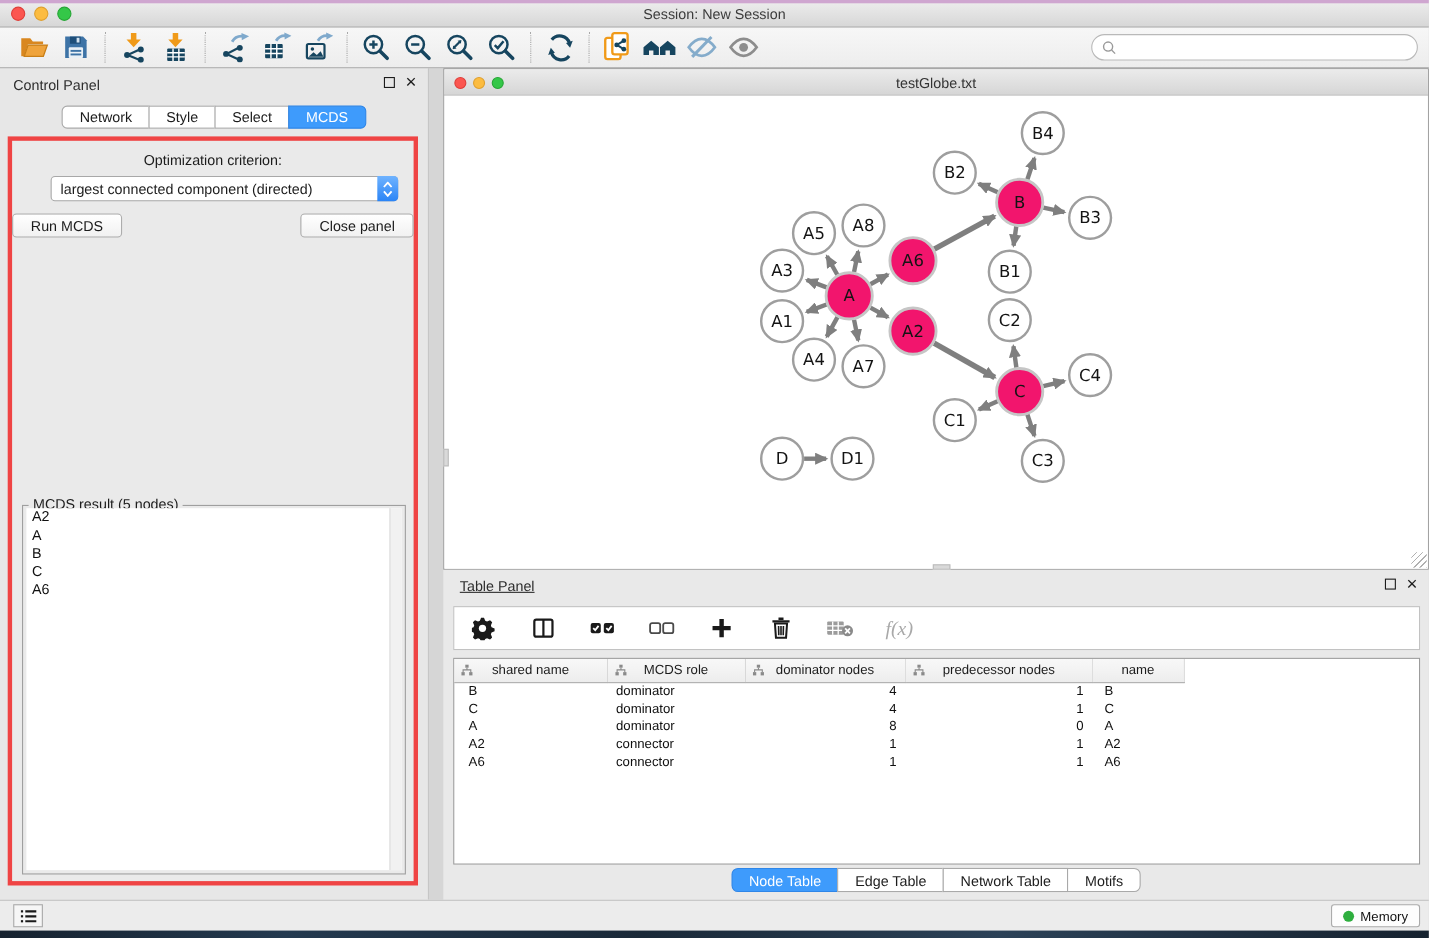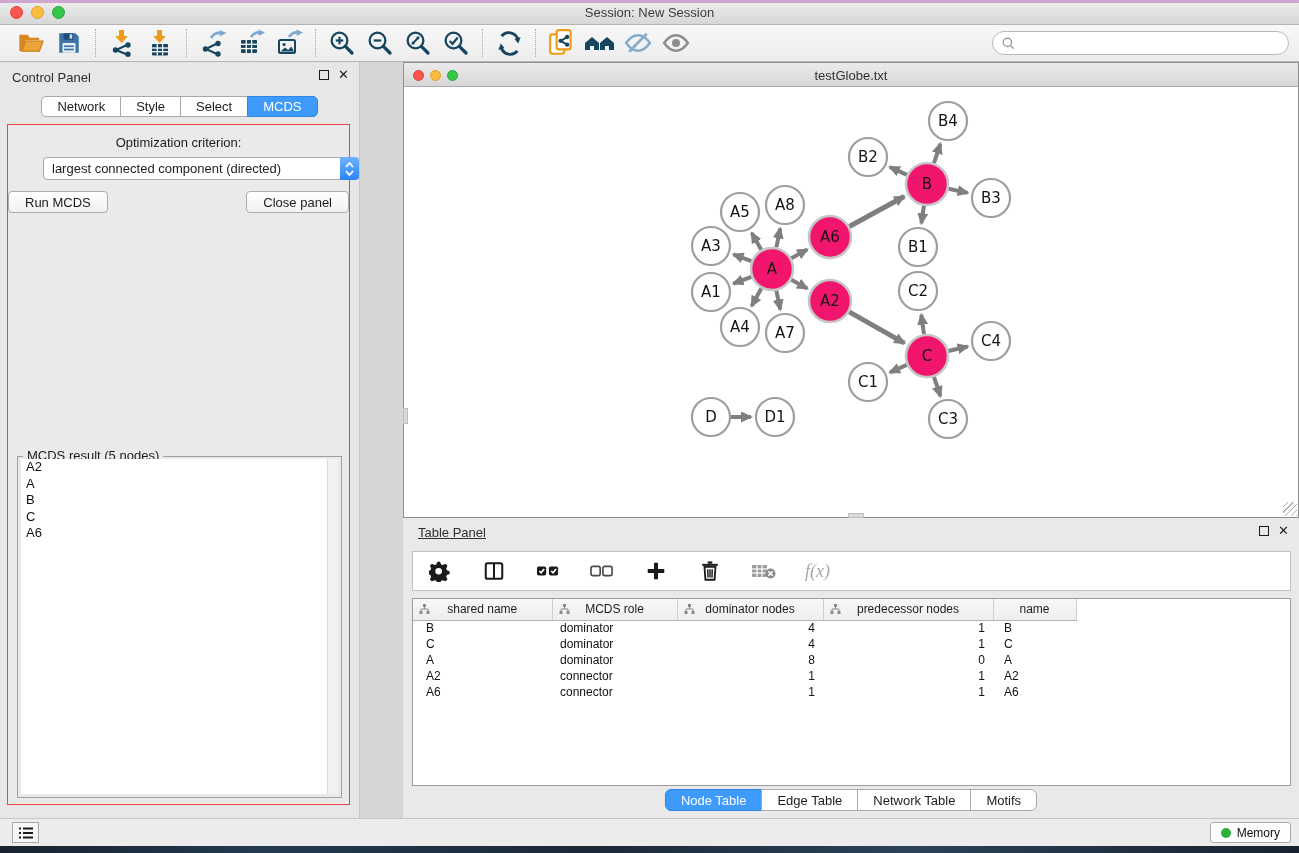--- a/index.html
+++ b/index.html
@@ -18,32 +18,32 @@
   .titlebar .title { position:absolute; left:0; right:0; top:5px; text-align:center; color:#3c3c3c; }
 
   
   .toolbar { position:absolute; top:25px; left:0; right:0; height:37px; background:linear-gradient(#f7f7f7,#ededed); border-bottom:1px solid #b5b5b5; display:flex; align-items:center; padding:0 10px 0 12px; z-index:3; }
   .tbtn { width:38px; height:32px; display:flex; align-items:center; justify-content:center; background:transparent; border:0; cursor:default; }
   .tsep { width:1px; height:28px; margin:0 7px; border-left:1px dotted #a8a8a8; }
   .searchbox { margin-left:auto; width:297px; height:24px; border:1px solid #b9b9b9; border-radius:12px; background:#fff; display:flex; align-items:center; padding:0 8px; }
   .searchbox input { border:0; outline:none; flex:1; font:12px "Liberation Sans","DejaVu Sans",sans-serif; background:transparent; margin-left:5px; }
 
   
-  .control-panel { position:absolute; top:62px; left:0; width:360px; height:756px; background:#e7e7e7; border-right:1px solid #c6c6c6; }
+  .control-panel { position:absolute; top:62px; left:0; width:390px; height:756px; background:#e7e7e7; border-right:1px solid #c6c6c6; }
   .cp-head { position:absolute; top:8px; left:12px; color:#2e2e2e; }
   .panel-icons { position:absolute; top:8px; right:10px; display:flex; gap:9px; align-items:center; }
   .float-ico { width:10px; height:10px; border:1.5px solid #1c1c1c; background:transparent; }
   .close-ico { font-weight:800; font-size:13px; color:#1c1c1c; line-height:10px; }
   .cp-tabs { position:absolute; top:34px; left:0; width:100%; display:flex; justify-content:center; }
   .seg { display:flex;align-items:flex-end; }
   .seg .tab { height:21px; padding:0 15px; background:#fff; border:1px solid #a9a9a9; margin-left:-1px; font-size:13px; color:#1c1c1c; display:flex; align-items:center; cursor:default; }
   .seg .tab:first-child { border-radius:5px 0 0 5px; margin-left:0; }
   .seg .tab:last-child { border-radius:0 5px 5px 0; }
   .seg .tab.active { background:#3e9bfc; border-color:#2f86e8; color:#fff; }
-  .cp-content { position:absolute; top:62px; left:7px; right:9px; bottom:13px; background:#eaeaea; border:1px solid #ef4444;padding-left:28px; }
+  .cp-content { position:absolute; top:62px; left:7px; right:9px; bottom:13px; background:#eaeaea; border:4px solid #ef4444;padding-left:28px; }
   .opt-label { position:absolute; top:10px; left:0; width:100%; text-align:center; color:#1c1c1c; }
   .cp-select { position:absolute; top:32px; left:35px; width:316px; height:23px; background:#fff; border:1px solid #a8a8a8; border-radius:4px; display:flex; align-items:center; }
   .cp-select .sel-text { flex:1; padding-left:8px; color:#1c1c1c; white-space:nowrap; overflow:hidden; }
   .stepper { width:19px; height:23px; margin-right:-1px; border-radius:0 4px 4px 0; background:linear-gradient(#6fb3ff,#2a84f6); display:flex; flex-direction:column; align-items:center; justify-content:center; gap:2px; }
   .cp-buttons { position:absolute; top:66px; left:0; width:100%; display:flex; justify-content:space-between; gap:14px; }
   .btn { height:22px; padding:0 16px; background:linear-gradient(#ffffff,#f1f1f1); border:1px solid #adadad; border-radius:4px; font-size:13px; color:#1c1c1c; cursor:default; }
   .result-box { position:absolute; left:9px; right:7px; top:331px; bottom:6px; border:1px solid #9f9f9f; }
   .result-box legend, .result-title { position:absolute; top:-9px; left:5px; background:#eaeaea; padding:0 4px; color:#1c1c1c; }
   .result-list { position:absolute; inset:2px 3px 3px 3px; background:#fff; overflow:hidden; }
   .result-list .item { padding:0 0 0 5px; line-height:16.5px; color:#101010; }

